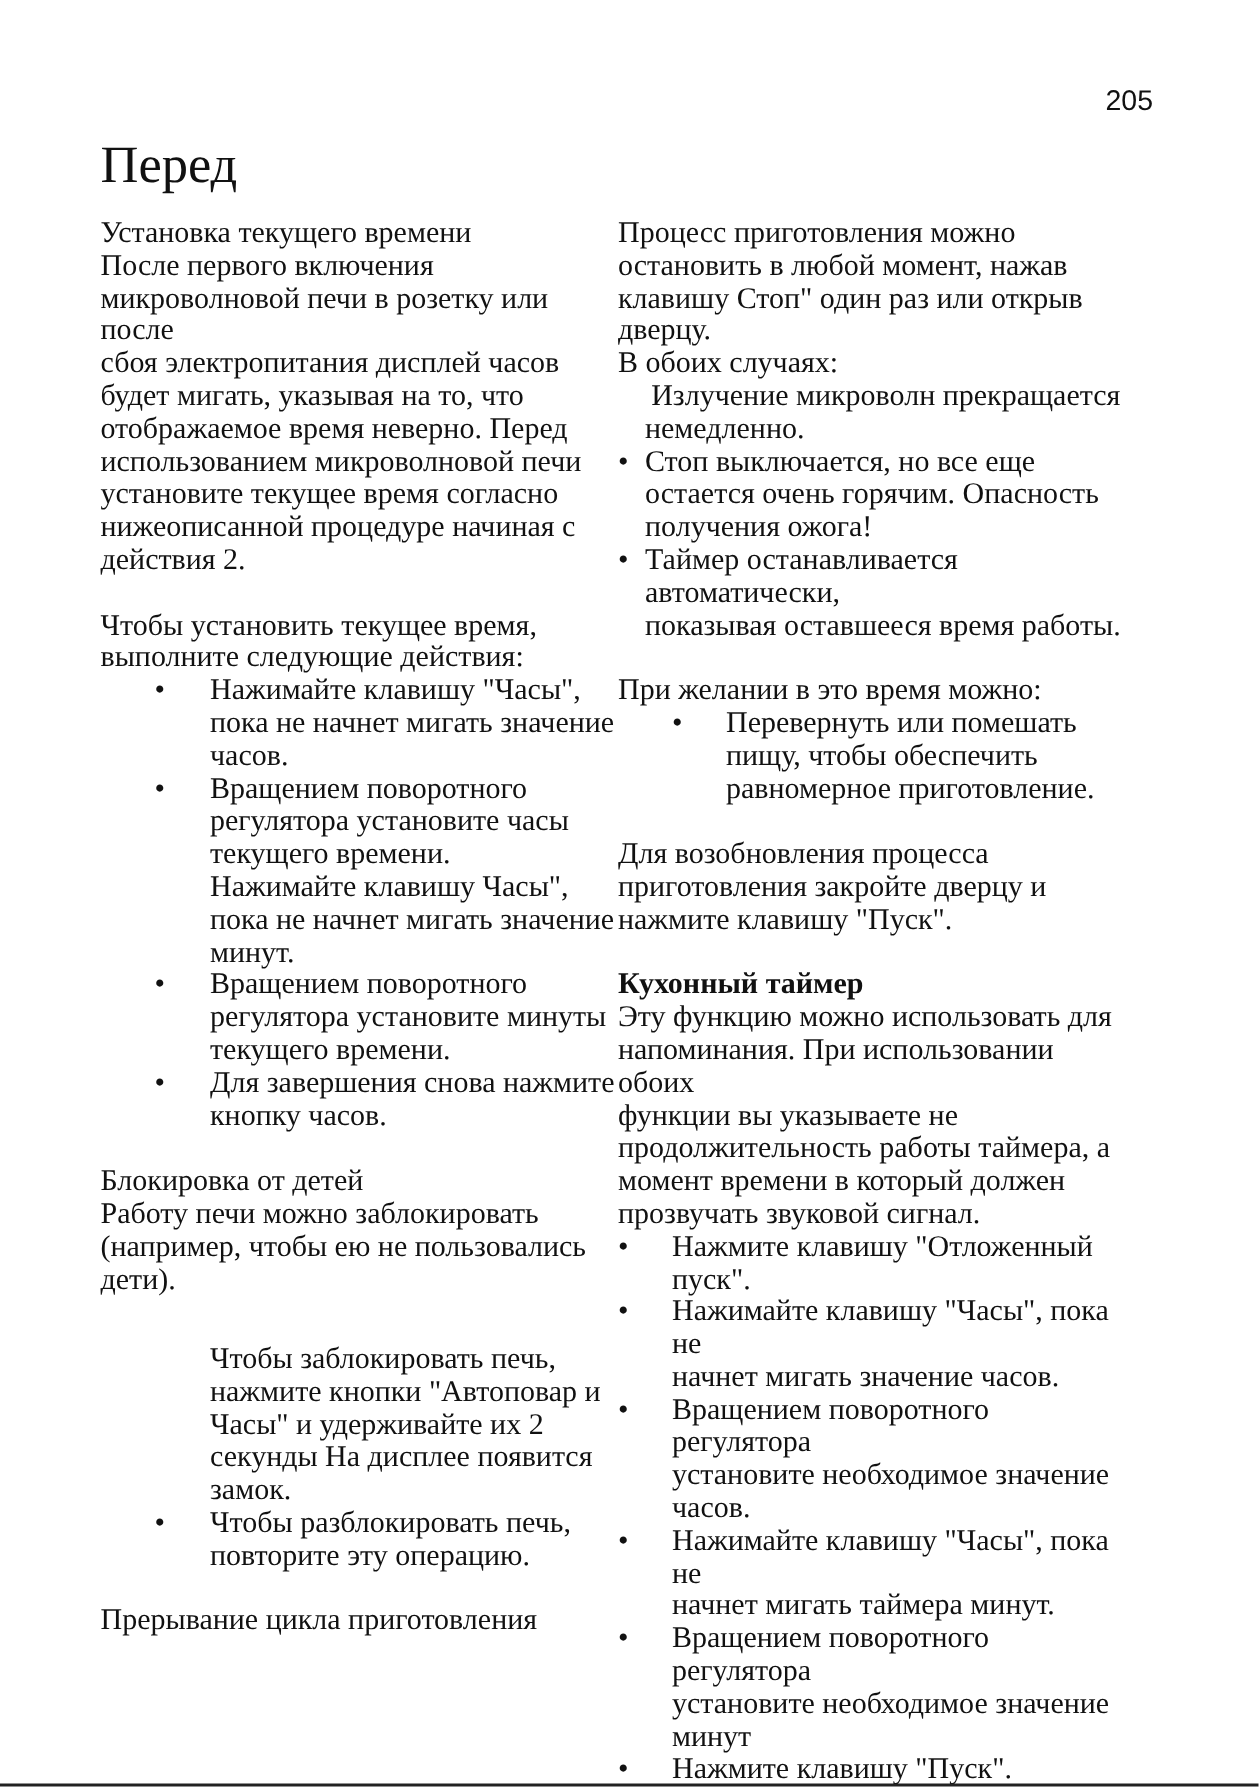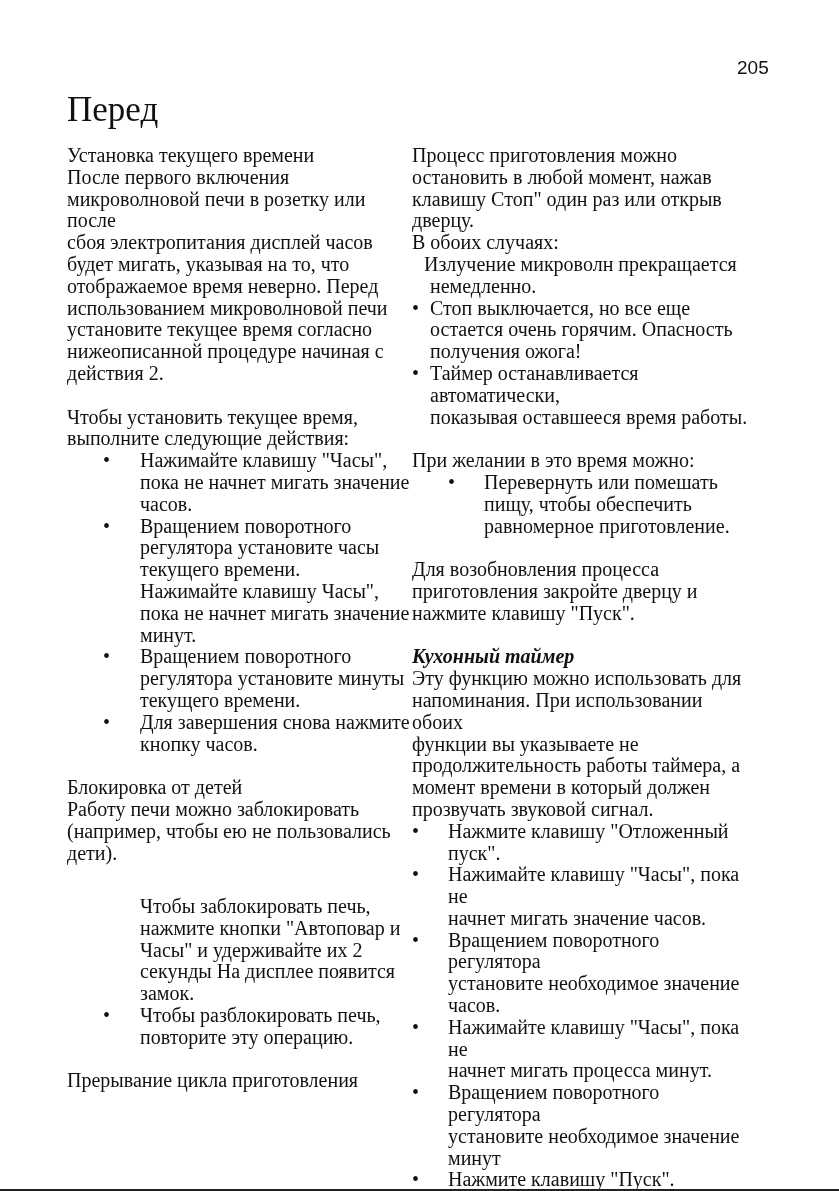--- a/index.html
+++ b/index.html
@@ -14,21 +14,21 @@
   .gap { height: 21.8px; }
   .b-list { margin: 0; padding: 0; list-style: none; }
   .b-list li { position: relative; padding-left: 73px; }
   .b-list li .bul { position: absolute; left: 36px; top: 0; }
   .b-list.r li { padding-left: 36px; }
   .b-list.r li .bul { left: 0; }
   .b-list.r2 li { padding-left: 72px; }
   .b-list.r2 li .bul { left: 36px; }
   .small-bul { position: relative; padding-left: 18px; }
   .small-bul .bul { position: absolute; left: 0; }
-  .bold { font-weight: bold; font-style: italic; }
+  .bold { font-weight: bold; }
   .bottom-line { position: absolute; left: 0; right: 0; bottom: 0; height: 2px; background: #222; }
 </style>
 </head>
 <body>
 
 <div class="page-num">205</div>
 <h1 class="title">Перед</h1>
 
 <div class="col col-left">
   <p>Установка текущего времени</p>
@@ -108,21 +108,21 @@
 <div class="col col-right">
   <div id="stop-text">
       <div>Процесс приготовления можно</div>
       <div>остановить в любой момент, нажав</div>
       <div>клавишу   Стоп" один раз или открыв</div>
       <div>дверцу.</div>
       <div>В обоих случаях:</div>
     </div>
   <div id="cases">
       <div class="small-bul">
-        <div style="margin-left: -6px;">Излучение микроволн прекращается</div>
+        <div style="margin-left: -6px; text-align: center;">Излучение микроволн прекращается</div>
         <div>немедленно.</div>
       </div>
       <div class="small-bul">
         <span class="bul">•</span>
         <div>Стоп выключается, но все еще</div>
         <div>остается очень горячим. Опасность</div>
         <div>получения ожога!</div>
       </div>
       <div class="small-bul">
         <span class="bul">•</span>
@@ -169,21 +169,21 @@
       </li>
       <li>
         <span class="bul">•</span>
         <div>Вращением поворотного регулятора</div>
         <div>установите необходимое значение</div>
         <div>часов.</div>
       </li>
       <li>
         <span class="bul">•</span>
         <div>Нажимайте клавишу "Часы", пока не</div>
-        <div>начнет мигать процесса минут.</div>
+        <div>начнет мигать таймера минут.</div>
       </li>
       <li>
         <span class="bul">•</span>
         <div>Вращением поворотного регулятора</div>
         <div>установите необходимое значение</div>
         <div>минут</div>
       </li>
       <li>
         <span class="bul">•</span>
         <div>Нажмите клавишу "Пуск".</div>

